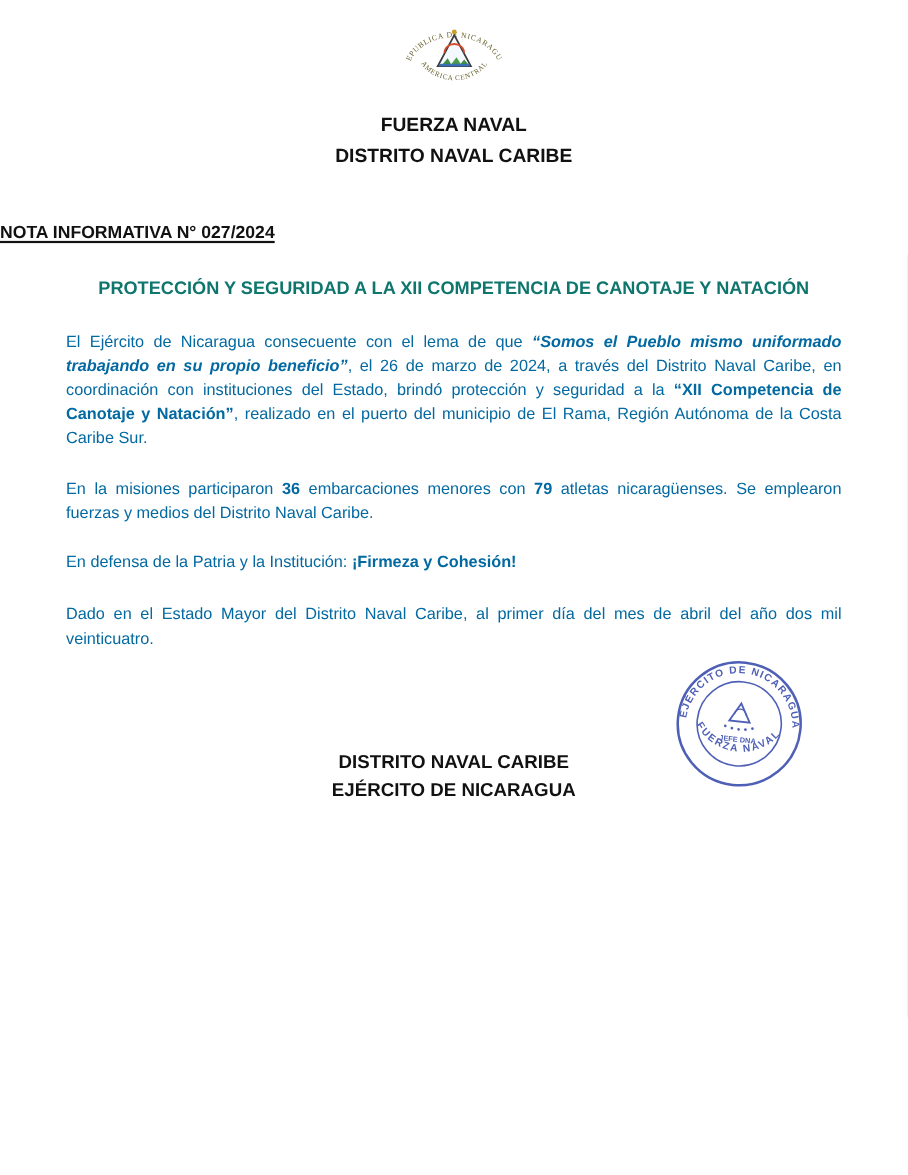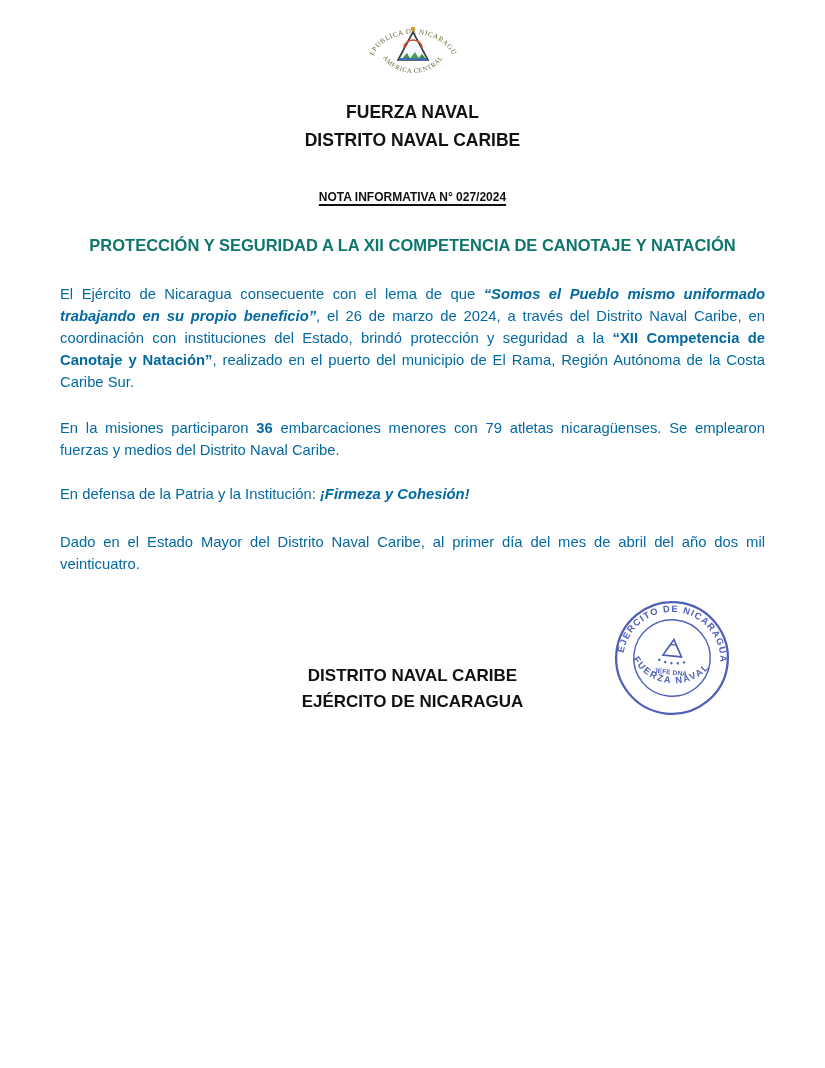--- a/index.html
+++ b/index.html
@@ -10,22 +10,22 @@
     margin:0 auto;
     background:#ffffff;
     font-family:"Liberation Sans", sans-serif;
     color:#1c1c1c;
     overflow:hidden;
   }
   .emblem-wrap { text-align:center; padding-top:14px; }
   .org-line { text-align:center; font-weight:bold; font-size:17.5px; line-height:28px; color:#111; }
   .org-line.first { margin-top:14px; }
   .nota {
-    text-align:center; font-weight:bold; font-size:12px; color:#111;
-    margin-top:36px;
+    text-align:left; font-weight:bold; font-size:16px; color:#111;
+    margin-top:48px;
     text-decoration:underline;
     text-decoration-thickness:2px;
     text-underline-offset:3px;
   }
   .doc-title {
     text-align:center; font-weight:bold; font-size:16.5px; line-height:1.4; color:#0f766e;
     max-width:680px; margin:30px auto 0 auto;
   }
   .content { margin:0 60px; }
   .para {
@@ -80,22 +80,22 @@
 
   <div class="org-line first">FUERZA NAVAL</div>
   <div class="org-line">DISTRITO NAVAL CARIBE</div>
 
   <div class="nota">NOTA INFORMATIVA N° 027/2024</div>
 
   <div class="doc-title">PROTECCIÓN Y SEGURIDAD A LA XII COMPETENCIA DE CANOTAJE Y NATACIÓN</div>
 
   <div class="content">
     <p class="para p1"><span>El Ejército de Nicaragua consecuente con el lema de que </span><span style="font-weight: bold; font-style: italic;">“Somos el Pueblo mismo uniformado trabajando en su propio beneficio”</span><span>, el 26 de marzo de 2024, a través del Distrito Naval Caribe, en coordinación con instituciones del Estado, brindó protección y seguridad a la </span><span style="font-weight: bold;">“XII Competencia de Canotaje y Natación”</span><span>, realizado en el puerto del municipio de El Rama, Región Autónoma de la Costa Caribe Sur.</span></p>
-    <p class="para p2"><span>En la misiones participaron </span><span style="font-weight: bold;">36</span><span> embarcaciones menores con </span><span style="font-weight: normal;">79</span><span> atletas nicaragüenses. Se emplearon fuerzas y medios del Distrito Naval Caribe.</span></p>
-    <p class="para p4"><span>En defensa de la Patria y la Institución: </span><span style="font-weight: bold; font-style: italic;">¡Firmeza y Cohesión!</span></p>
+    <p class="para p2"><span>En la misiones participaron </span><span style="font-weight: bold;">36</span><span> embarcaciones menores con </span><span style="font-weight: bold;">79</span><span> atletas nicaragüenses. Se emplearon fuerzas y medios del Distrito Naval Caribe.</span></p>
+    <p class="para p4"><span>En defensa de la Patria y la Institución: </span><span style="font-weight: bold; ">¡Firmeza y Cohesión!</span></p>
     <p class="para p5"><span>Dado en el Estado Mayor del Distrito Naval Caribe, al primer día del mes de abril del año dos mil veinticuatro.</span></p>
 
     <div class="sig-block">
       <div>DISTRITO NAVAL CARIBE</div>
       <div>EJÉRCITO DE NICARAGUA</div>
     </div>
   </div>
 
   <svg class="seal" viewBox="0 0 116 116">
     <defs>

